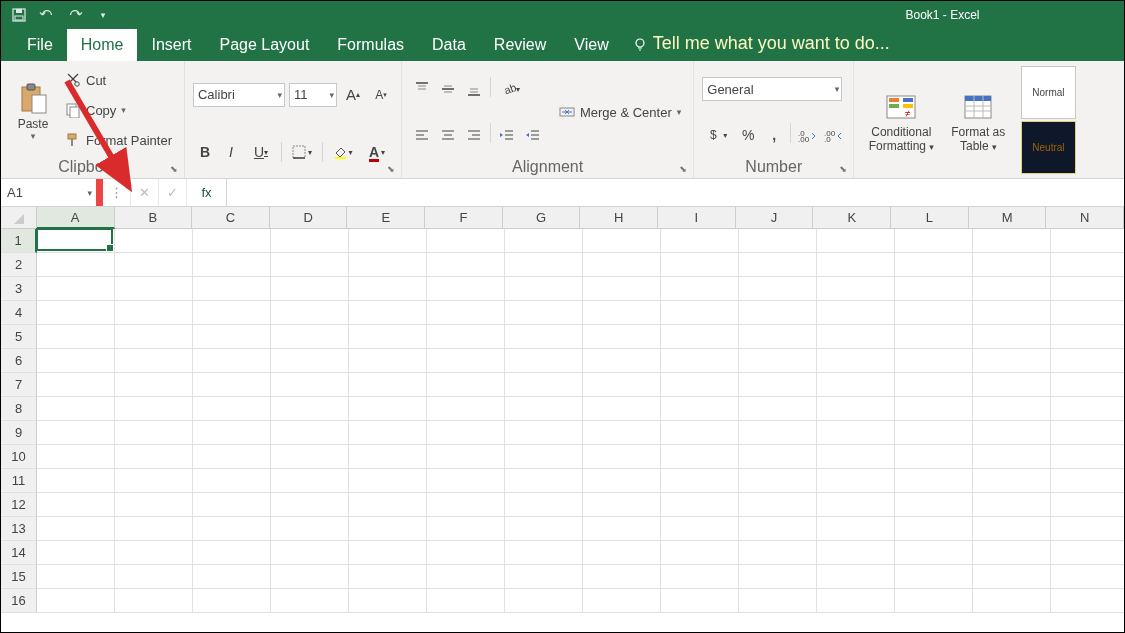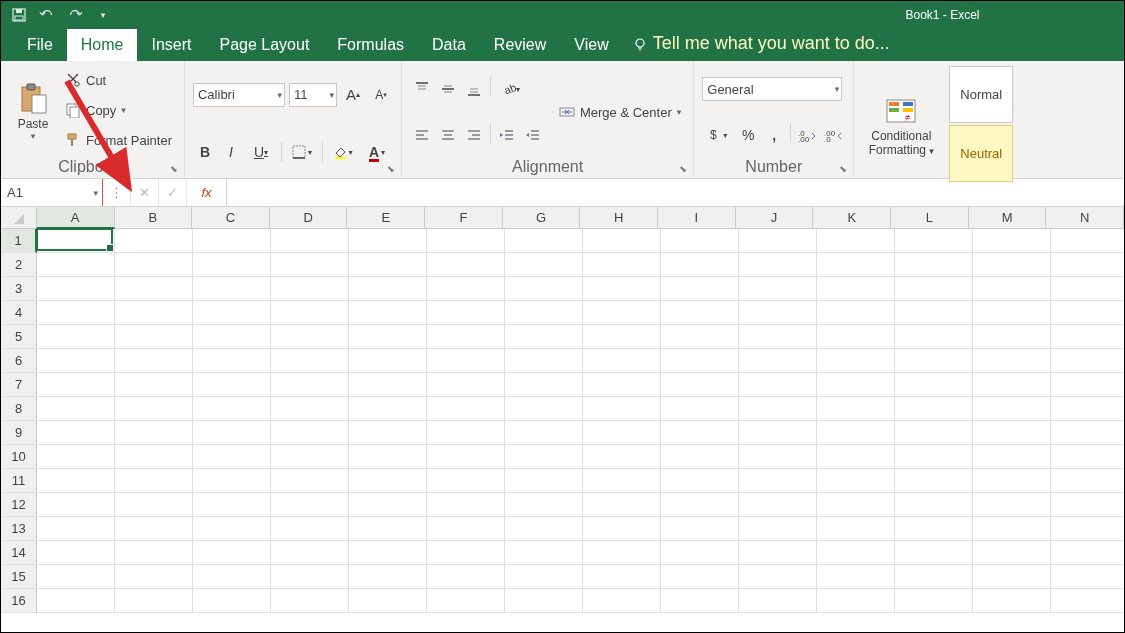--- a/index.html
+++ b/index.html
@@ -23,28 +23,28 @@
 .small-row { display: flex; align-items: center; gap: 5px; height: 24px; font-size: 13px; color: #444; padding: 0 4px; }
 .small-row .ic { width: 16px; height: 16px; display: flex; align-items: center; justify-content: center; }
 .col { display: flex; flex-direction: column; justify-content: space-around; }
 .font-row1 { display: flex; gap: 4px; align-items: center; }
 .font-row2 { display: flex; gap: 2px; align-items: center; }
 .combo { border: 1px solid #c8c8c8; background: #fff; height: 24px; display: flex; align-items: center; padding: 0 4px; font-size: 13px; position: relative; }
 .combo .dd { position: absolute; right: 2px; font-size: 9px; color: #666; }
 .icbtn { width: 24px; height: 24px; display: flex; align-items: center; justify-content: center; font-size: 14px; color: #444; }
 .icbtn.wdd { width: 32px; }
 .sep { width: 1px; height: 20px; background: #d4d4d4; margin: 0 2px; }
-.style-item { border: 1px solid #c8c8c8; background: #fff; padding: 20px 10px; font-size: 13px; margin: 1px; text-align: center; }
-.style-item.neutral { background: #fef9c3; color: #9c6500; border-color: #e0d080; }
+.style-item { border: 1px solid #c8c8c8; background: #fff; padding: 20px 10px; font-size: 10px; margin: 1px; text-align: center; }
+.style-item.neutral { background: #0f172a; color: #9c6500; border-color: #e0d080; }
 .namebox-row { height: 28px; border-bottom: 1px solid #d4d4d4; display: flex; align-items: stretch; background: #fff; }
-.namebox { width: 102px; border-right: 1px solid #ef4444; display: flex; align-items: center; padding: 0 6px; font-size: 13px; position: relative; }
+.namebox { width: 102px; border-right: 7px solid #ef4444; display: flex; align-items: center; padding: 0 6px; font-size: 13px; position: relative; }
 .namebox .dd { position: absolute; right: 4px; font-size: 9px; color: #666; }
 .fx-area { display: flex; align-items: center; flex: 1; }
 .fx-btn { width: 28px; display: flex; align-items: center; justify-content: center; color: #888; border-right: 1px solid #e8e8e8; height: 100%; }
-.fx-label { width: 40px; display: flex; align-items: center; justify-content: center; font-style: italic; color: #c2410c; border-right: 1px solid #d4d4d4; height: 100%; }
+.fx-label { width: 40px; display: flex; align-items: center; justify-content: center; color: #14532d; border-right: 1px solid #d4d4d4; height: 100%; }
 .formula-input { flex: 1; border: none; padding: 0 6px; font-size: 13px; height: 100%; }
 .grid-wrap { display: flex; flex-direction: column; }
 .col-headers { display: flex; height: 22px; background: #f0f0f0; }
 .corner { width: 36px; border-right: 1px solid #ccc; border-bottom: 1px solid #ccc; background: #f0f0f0; display:flex; align-items:center; justify-content:center; }
 .ch { width: 78px; border-right: 1px solid #ccc; border-bottom: 1px solid #ccc; display: flex; align-items: center; justify-content: center; font-size: 13px; color: #444; background: #f0f0f0; }
 .ch.sel { background: #e0e8e0; border-bottom: 2px solid #217346; }
 .grid-body { display: flex; }
 .row-headers { display: flex; flex-direction: column; }
 .rh { width: 36px; height: 24px; border-right: 1px solid #ccc; border-bottom: 1px solid #e0e0e0; background: #f0f0f0; display: flex; align-items: center; justify-content: center; font-size: 13px; color: #444; }
 .rh.sel { background: #e0e8e0; border-right: 2px solid #217346; }
@@ -337,20 +337,34 @@
               <rect x="2" y="4" width="28" height="22" fill="#fff" stroke="#888"></rect>
               <rect x="4" y="6" width="10" height="4" fill="#ed7d31"></rect>
               <rect x="4" y="12" width="10" height="4" fill="#70ad47"></rect>
               <rect x="18" y="6" width="10" height="4" fill="#4472c4"></rect>
               <rect x="18" y="12" width="10" height="4" fill="#ffc000"></rect>
               <text x="20" y="25" font-size="10" fill="#c00">≠</text>
             </svg>
         </span>
         <span>Conditional</span>
         <span><span>Formatting</span> <span style="font-size:9px">▾</span></span>
+      </div>
+      <div class="big-btn" style="width:68px">
+        <span class="ic">
+          <svg width="32" height="30">
+              <rect x="3" y="4" width="26" height="22" fill="#fff" stroke="#888"></rect>
+              <rect x="3" y="4" width="26" height="5" fill="#4472c4"></rect>
+              <line x1="3" y1="14" x2="29" y2="14" stroke="#bbb"></line>
+              <line x1="3" y1="19" x2="29" y2="19" stroke="#bbb"></line>
+              <line x1="12" y1="4" x2="12" y2="26" stroke="#bbb"></line>
+              <line x1="21" y1="4" x2="21" y2="26" stroke="#bbb"></line>
+            </svg>
+        </span>
+        <span>Format as</span>
+        <span><span>Table</span> <span style="font-size:9px">▾</span></span>
       </div>
       <div class="col" style="margin-left:4px">
         <div class="style-item">Normal</div>
         <div class="style-item neutral">Neutral</div>
       </div>
     </div>
     <div class="group-label">&nbsp;</div>
   </div>
 </div>
 

